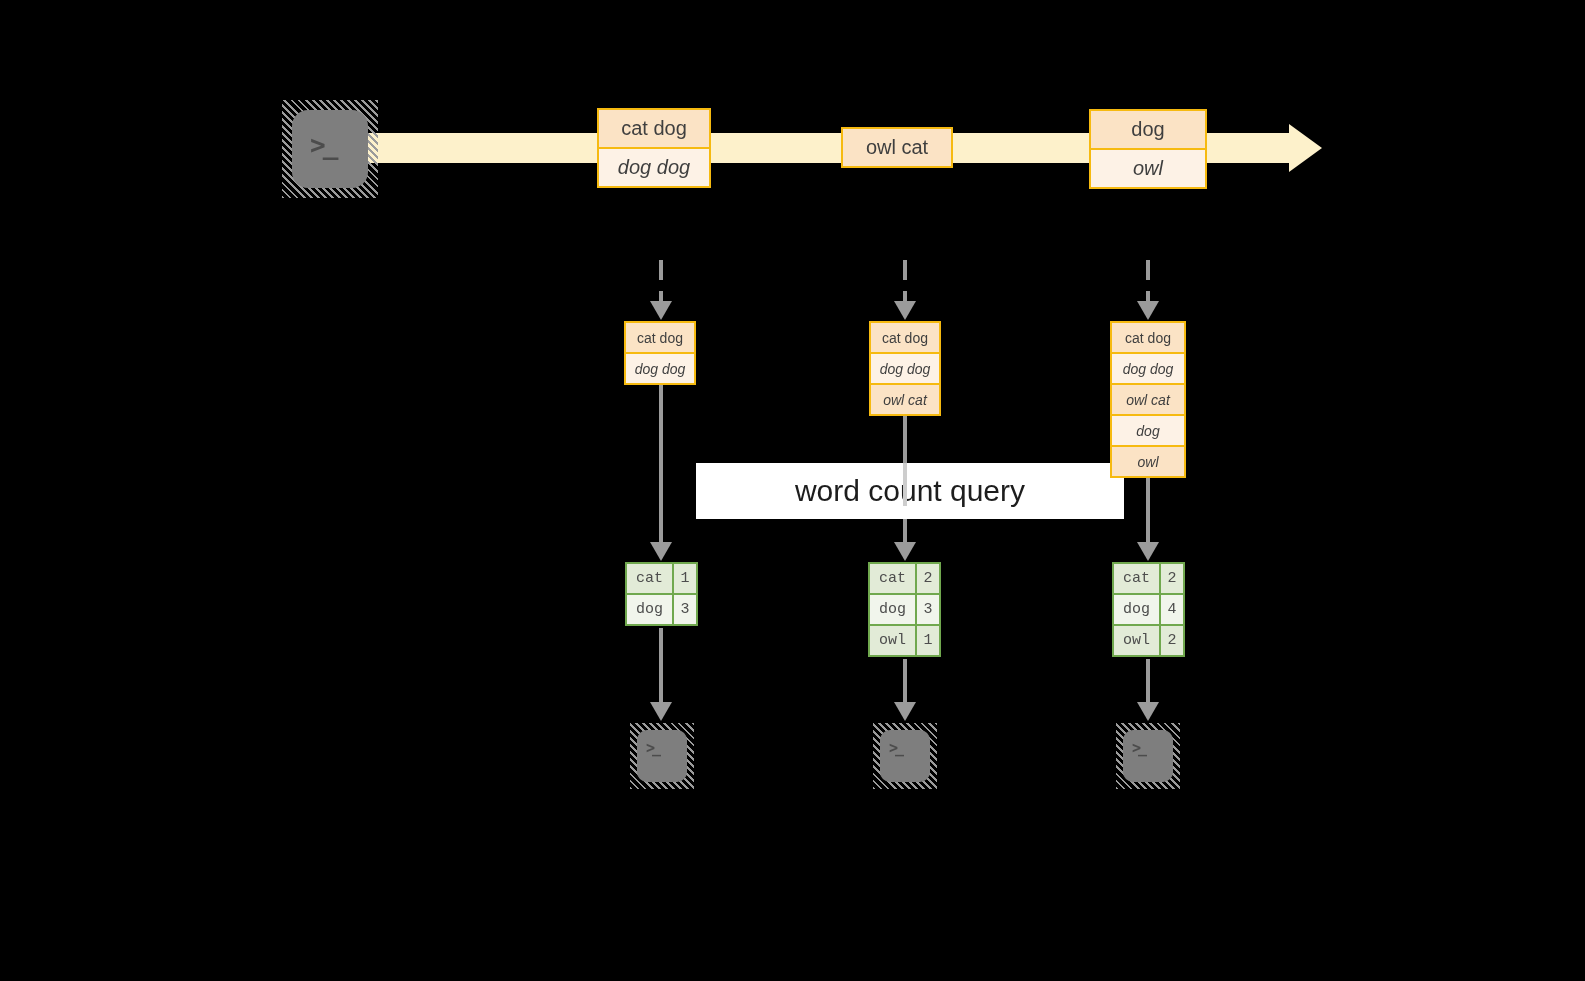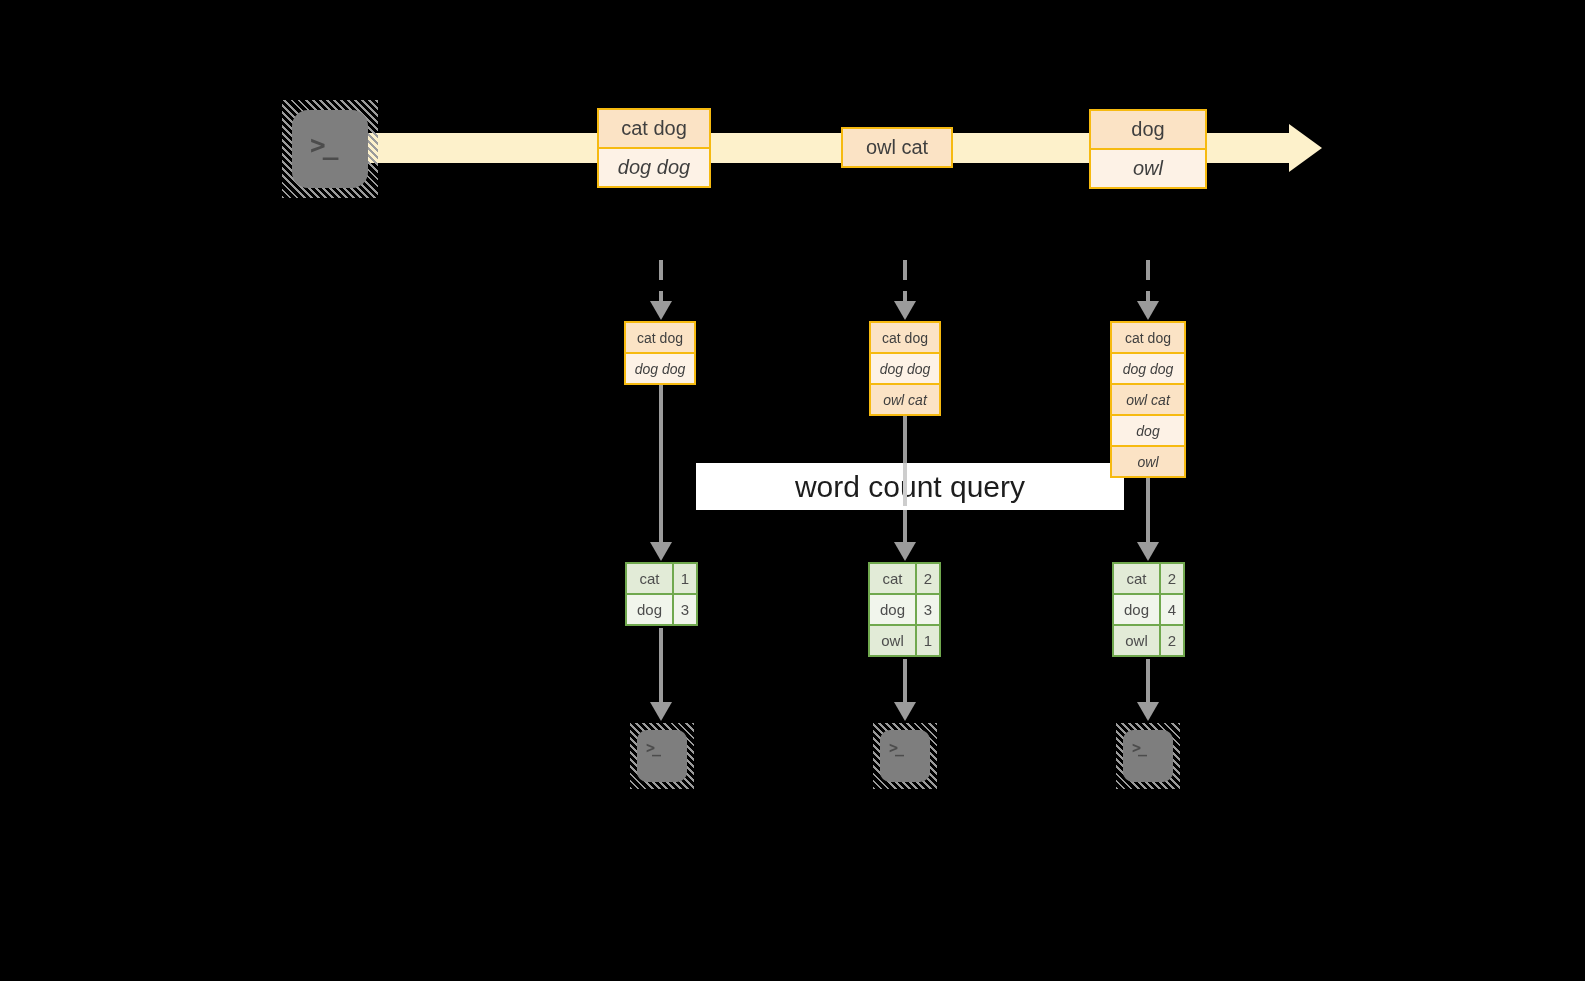--- a/index.html
+++ b/index.html
@@ -24,28 +24,28 @@
 
   
   .vline{width:4px;background:#9b9b9b;z-index:1;}
   .vdash{width:4px;z-index:1;
          background:repeating-linear-gradient(to bottom,#9b9b9b 0 20px,transparent 20px 31px);}
   .ahead{width:0;height:0;border-left:11px solid transparent;border-right:11px solid transparent;
          border-top:19px solid #9b9b9b;z-index:1;}
 
   
   .gtable{border:2px solid #70a84e;background:#70a84e;display:grid;
-          grid-template-columns:45px 22px;gap:2px;z-index:6;}
+          grid-template-columns:45px 22px;gap:2px;z-index:6;font-family:Liberation Mono, monospace;}
   .gcell{height:29px;display:flex;align-items:center;justify-content:center;
          font-size:15px;color:#4d4d4d;}
   .g-a{background:#e2ebd7;}
   .g-b{background:#f1f5ec;}
 
   
-  .qband{left:696px;top:463px;width:428px;height:47px;background:#ffffff;z-index:4;
+  .qband{left:696px;top:463px;width:428px;height:56px;background:#ffffff;z-index:4;
          display:flex;align-items:center;justify-content:center;}
   .qband span{font-size:30px;color:#1d1d1d;}
   .qline{left:903px;top:463px;width:4px;height:43px;background:#cdcdcd;z-index:5;}
 
   
   .term{z-index:6;background:repeating-linear-gradient(45deg,#9b9b9b 0 2px,transparent 2px 5px);}
   .term-inner{position:absolute;background:#7e7e7e;}
   .term-lg .term-inner{inset:10px;border-radius:16px;}
   .term-sm .term-inner{inset:7px;border-radius:10px;}
   .glyph{font-family:"DejaVu Sans Mono",monospace;font-weight:700;color:#4c4c4c;letter-spacing:-3px;}

